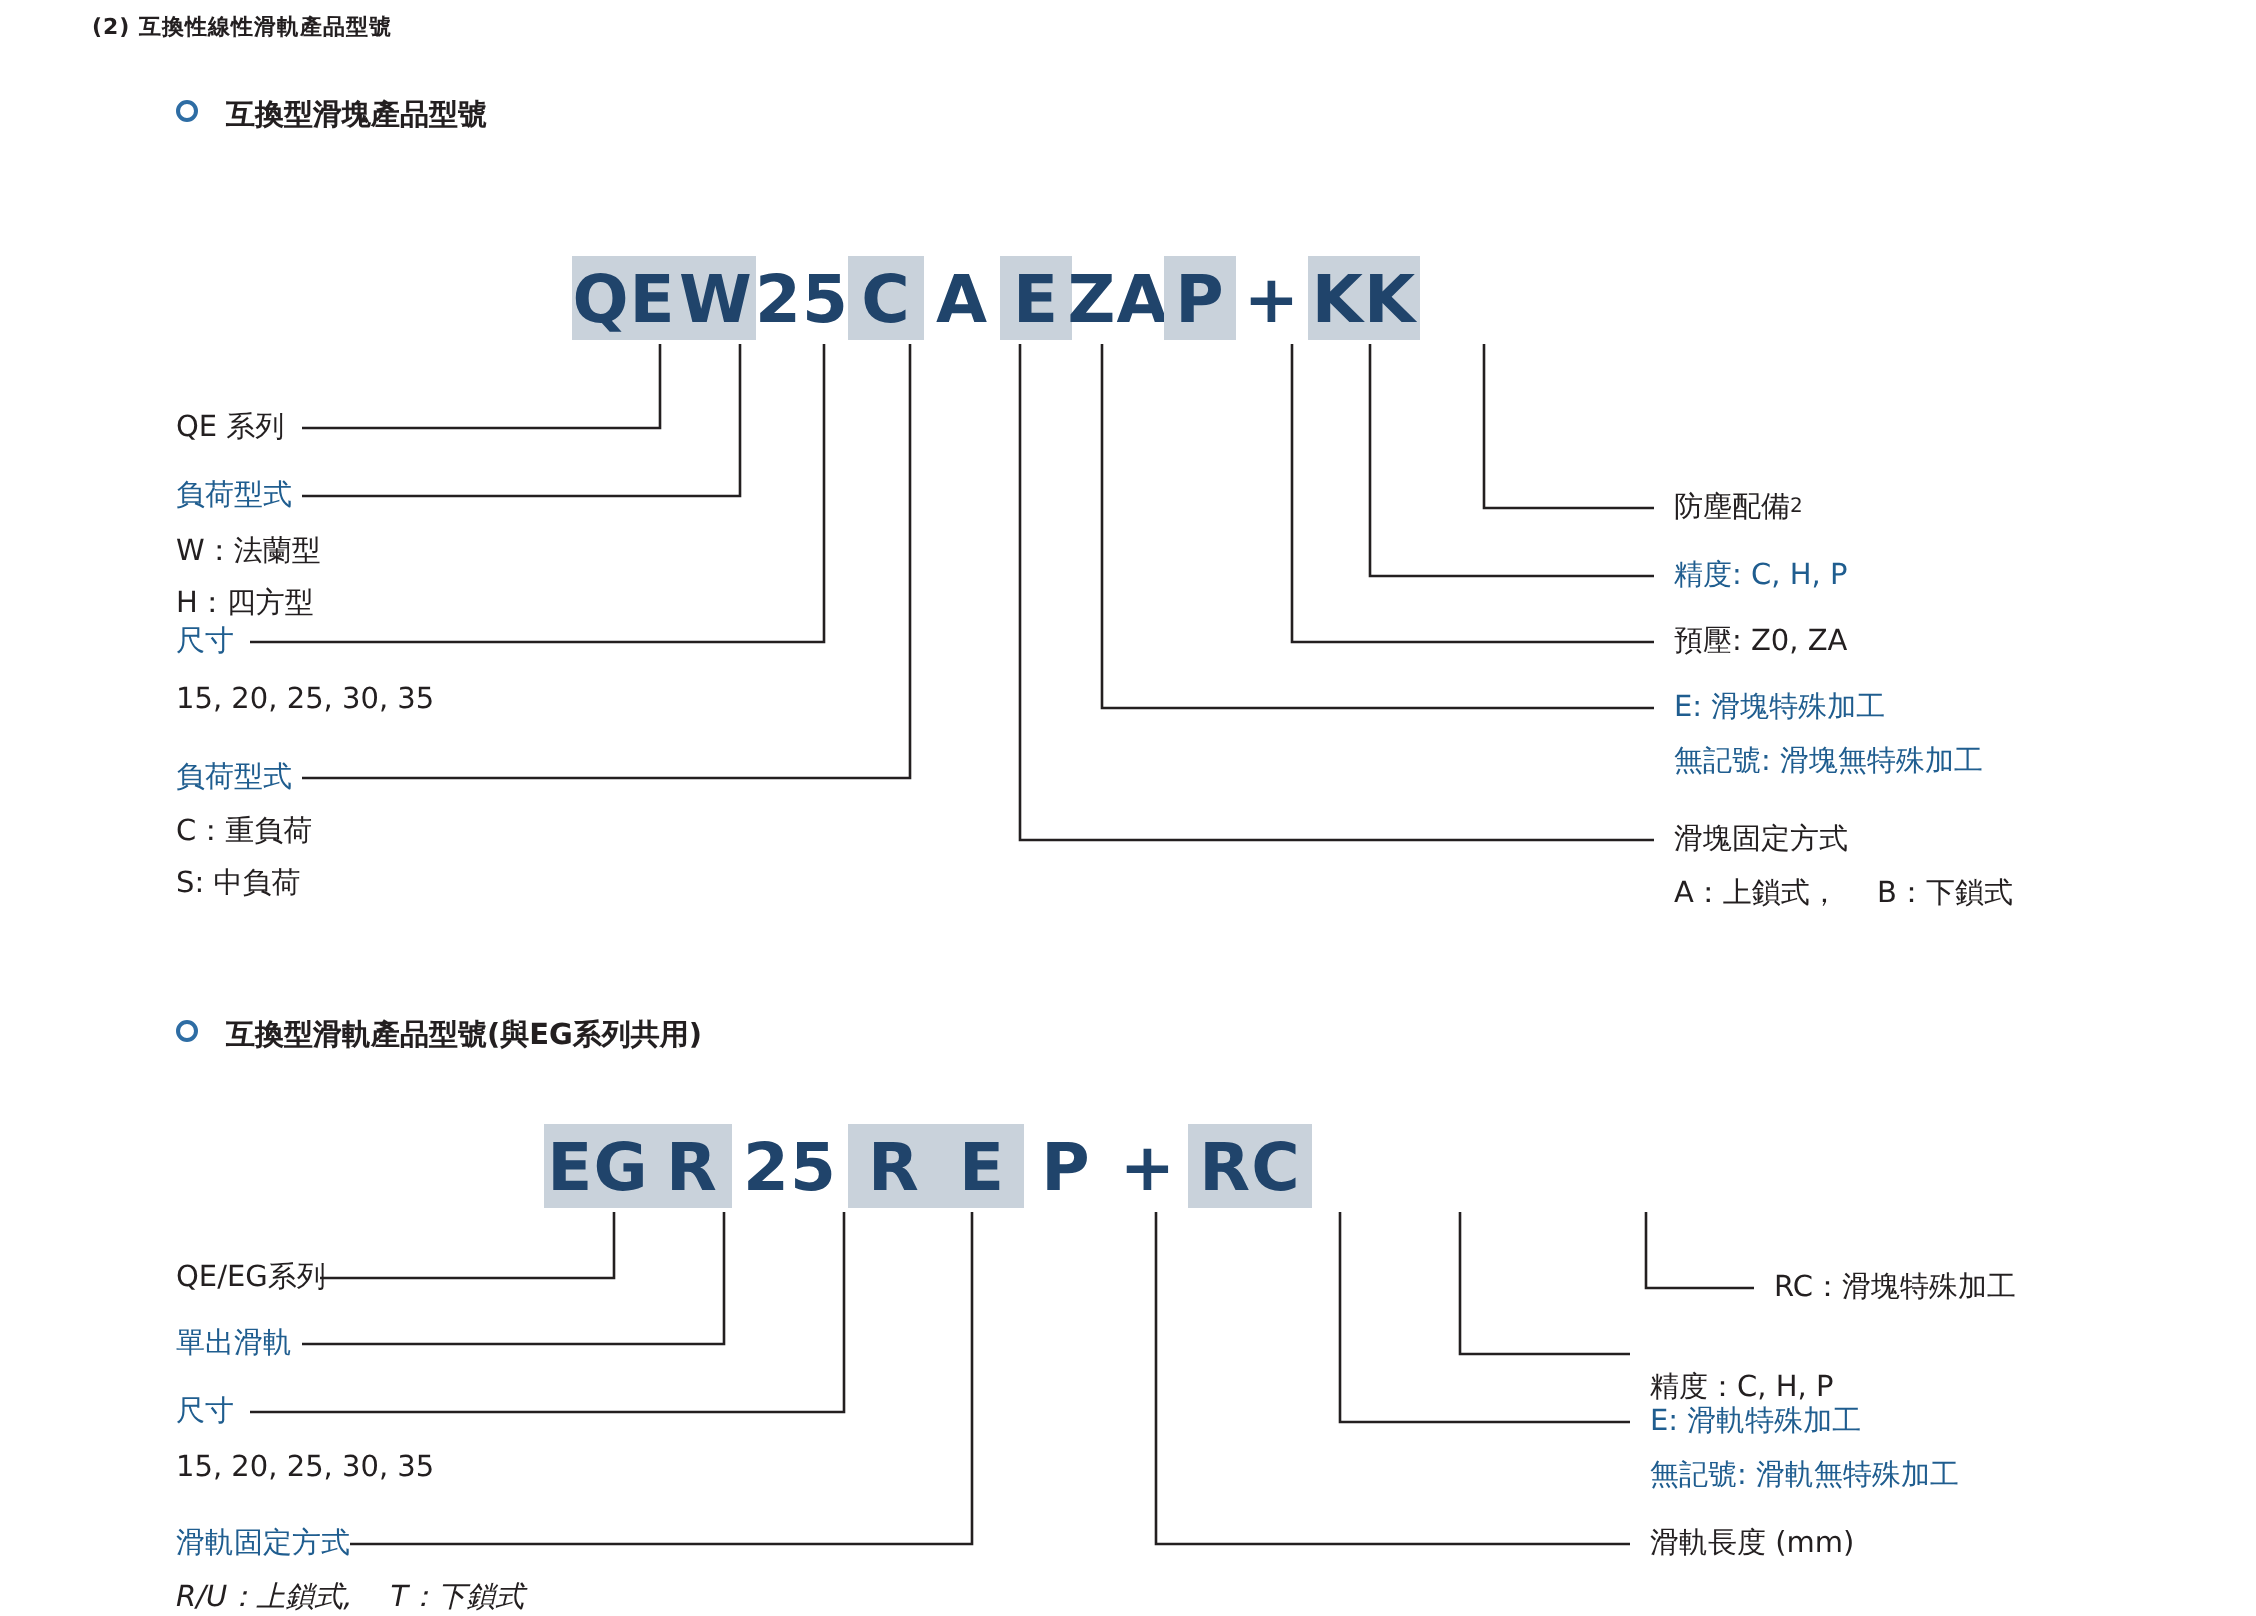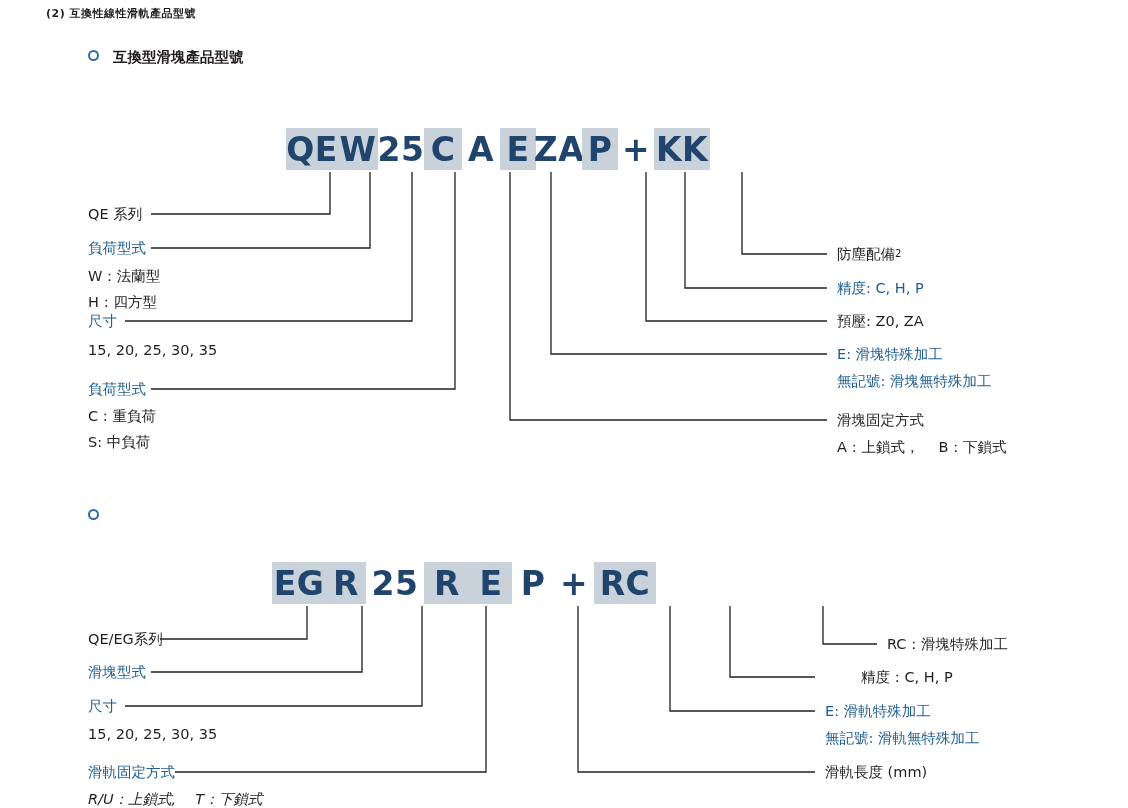--- a/index.html
+++ b/index.html
@@ -110,21 +110,21 @@
     <div class="cell shaded" style="width:38px">C</div>
     <div class="cell plain" style="width:38px">A</div>
     <div class="cell shaded" style="width:36px">E</div>
     <div class="cell plain" style="width:46px">ZA</div>
     <div class="cell shaded" style="width:36px">P</div>
     <div class="cell plain" style="width:36px">+</div>
     <div class="cell shaded" style="width:56px">KK</div>
   </div>
 
   <div class="sub-head sub-head-2">
-    <span class="bullet"></span>
+    <span class="bullet"></span><span>互換型滑軌產品型號(與EG系列共用)</span>
   </div>
 
   <div class="code-row code-row-2">
     <div class="cell shaded" style="width:54px">EG</div>
     <div class="cell shaded" style="width:40px">R</div>
     <div class="cell plain" style="width:58px">25</div>
     <div class="cell shaded" style="width:46px">R</div>
     <div class="cell shaded" style="width:42px">E</div>
     <div class="cell plain" style="width:42px">P</div>
     <div class="cell plain" style="width:40px">+</div>
@@ -184,25 +184,25 @@
     <span>防塵配備</span><span class="ann small-sup">2</span>
   </div>
   <div class="ann blue" style="left:837px; top:278px;">精度: C, H, P</div>
   <div class="ann" style="left:837px; top:311px;">預壓: Z0, ZA</div>
   <div class="ann blue" style="left:837px; top:344px;">E: 滑塊特殊加工</div>
   <div class="ann blue" style="left:837px; top:371px;">無記號: 滑塊無特殊加工</div>
   <div class="ann" style="left:837px; top:410px;">滑塊固定方式</div>
   <div class="ann" style="left:837px; top:437px;">A：上鎖式， 　B：下鎖式</div>
 
   <div class="ann" style="left:88px; top:629px;">QE/EG系列</div>
-  <div class="ann blue" style="left:88px; top:662px;">滑塊型式</div>
+  <div class="ann blue" style="left:88px; top:662px;">單出滑軌</div>
   <div class="ann blue" style="left:88px; top:696px;">尺寸</div>
   <div class="ann" style="left:88px; top:724px;">15, 20, 25, 30, 35</div>
   <div class="ann blue" style="left:88px; top:762px;">滑軌固定方式</div>
   <div class="ann" style="left:88px; top:789px;font-style:italic;">R/U：上鎖式,　 T：下鎖式</div>
 
   <div class="ann" style="left:887px; top:634px;">RC：滑塊特殊加工</div>
-  <div class="ann" style="left:825px; top:667px;margin-left:36px;">精度：C, H, P</div>
+  <div class="ann" style="left:825px; top:684px;">精度：C, H, P</div>
   <div class="ann blue" style="left:825px; top:701px;">E: 滑軌特殊加工</div>
   <div class="ann blue" style="left:825px; top:728px;">無記號: 滑軌無特殊加工</div>
   <div class="ann" style="left:825px; top:762px;">滑軌長度 (mm)</div>
 
 </div>
 
 </body></html>

